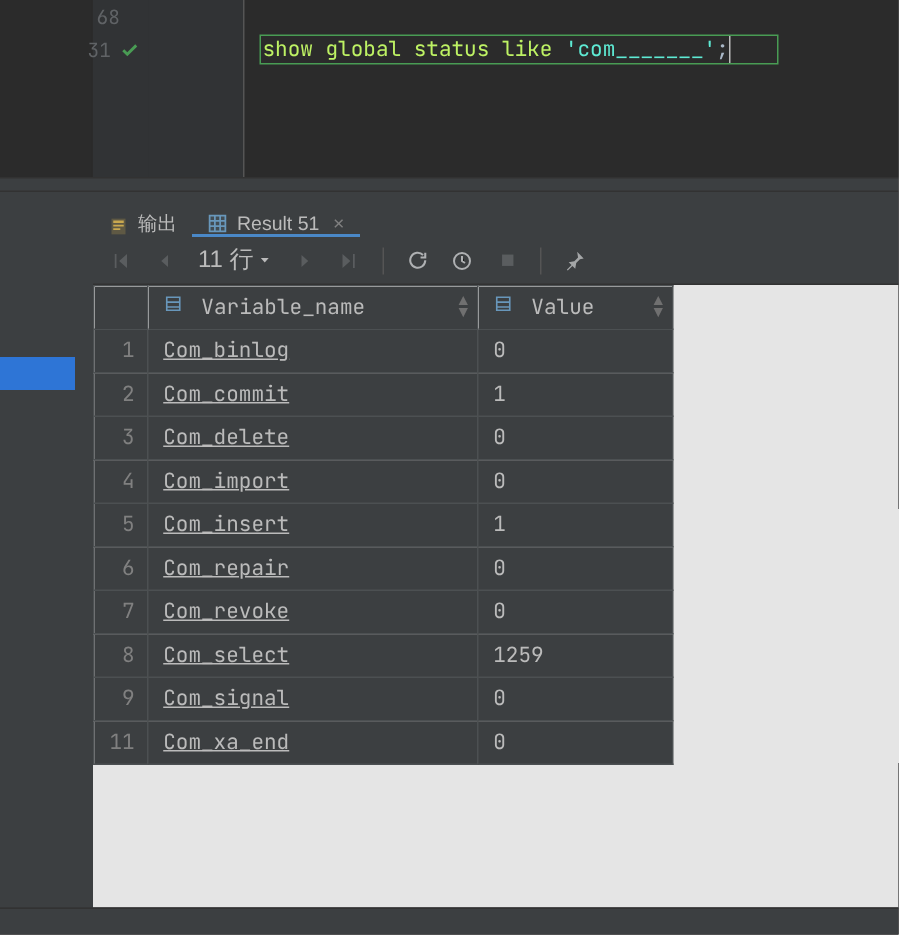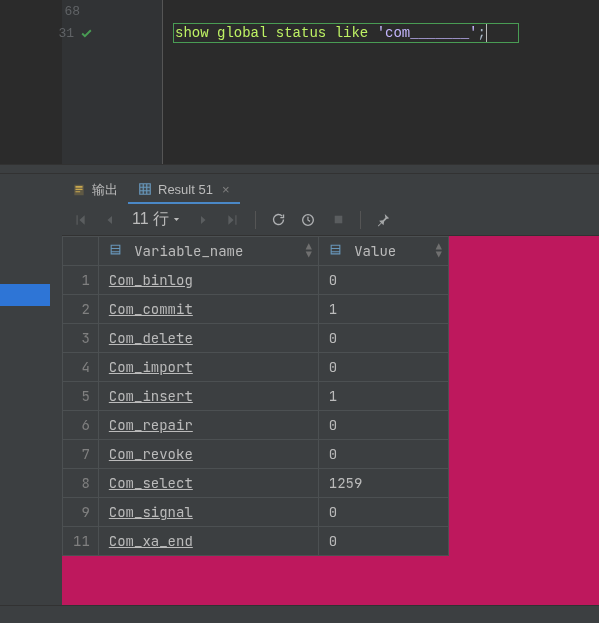--- a/index.html
+++ b/index.html
@@ -7,21 +7,21 @@
     width: 599px; height: 623px;
     background: #2B2B2B;
     font-family: "JetBrains Mono", "Consolas", "Courier New", monospace;
     font-size: 14px;
     color: #A9B7C6;
     overflow: hidden;
   }
   .root { display: flex; flex-direction: column; width: 100%; height: 100%; }
 
   
-  .editor-wrap { display: flex; height: 164px; background: #2B2B2B; font-family: Liberation Mono, monospace; }
+  .editor-wrap { display: flex; height: 118px; background: #2B2B2B; }
   .left-margin { width: 62px; background: #2B2B2B; border-right: 1px solid #2B2B2B; }
   .gutter {
     width: 38px; background: #313335; border-right: 1px solid #313335;
     padding-top: 0px;
   }
   .gutter-row {
     display: flex; align-items: center; justify-content: flex-end;
     height: 22px; padding-right: 6px;
     color: #606366; font-size: 13px;
   }
@@ -30,21 +30,21 @@
   .check { color: #499C54; }
   .marks-col { width: 62px; background: #313335; }
 
   .code-area {
     flex: 1; background: #2B2B2B; position: relative;
     padding-top: 0px; padding-left: 12px;
     border-left: 1px solid #555;
   }
   .code-line { height: 22px; line-height: 22px; white-space: pre; position: relative; }
   .sql-kw { color: #bef264; }
-  .sql-str { color: #c4b5fd; }
+  .sql-str { color: #5eead4; }
   .sql-plain { color: #A9B7C6; }
   .sel-box {
     position: absolute; left: 10px; top: 23px; height: 20px;
     border: 1px solid #499C54; pointer-events: none; width: 346px;
   }
   .cursor {
     display:inline-block; width:1px; height:18px; background:#BBBBBB; vertical-align:middle;
   }
 
   .mid-divider { height: 10px; background: #3C3F41; border-top:1px solid #323232; border-bottom:1px solid #323232;}
@@ -55,21 +55,21 @@
   .panel-left-gutter .sel-indicator {
     margin-top: 110px; width:50px; height:22px; background:#2E75D6;
   }
   .panel-main { flex:1; display:flex; flex-direction:column; }
 
   .tabs {
     display:flex; align-items:flex-end; height:30px; gap:0;
     background:#3C3F41;
   }
   .tab {
-    display:flex; align-items:center; gap:6px; height:28px; padding:0 10px;
+    display:flex; align-items:flex-end; gap:6px; height:28px; padding:0 10px;
     color:#BBBBBB; font-size:13px; font-family: -apple-system, "Segoe UI", sans-serif;
     cursor:pointer;
   }
   .tab.active { border-bottom:2px solid #4A88C7; background:#3C3F41; }
   .tab .ticon { display:flex; }
   .tab .close { color:#808080; font-size:13px; margin-left:3px;}
 
   .toolbar {
     display:flex; align-items:center; height:32px; gap:6px;
     padding: 0 6px;
@@ -80,21 +80,21 @@
     color:#AFB1B3; cursor:pointer; border-radius:3px;
   }
   .tbtn.disabled { color:#5A5D5F; cursor:default; }
   .rows-label {
     color:#BBBBBB; font-size:16px; display:flex; align-items:center; gap:3px;
     padding: 0 4px; font-family: -apple-system, "Segoe UI", sans-serif;
   }
   .tsep { width:1px; height:18px; background:#555; margin:0 4px;}
 
   
-  .table-wrap { flex:1; overflow:auto; background:#be185d; padding-bottom:10px;}
+  .table-wrap { flex:1; overflow:auto; background:#e5e5e5; padding-bottom:10px;}
   table.result {
     border-collapse: collapse; width: auto; margin-left:0;
     font-family: "JetBrains Mono","Consolas",monospace; font-size:14px;
   }
   table.result th, table.result td {
     border: 1px solid #4C5052;
     padding: 4px 10px; height:29px; text-align:left;
     color:#BBBBBB; background:#3C3F41;
   }
   table.result th {

